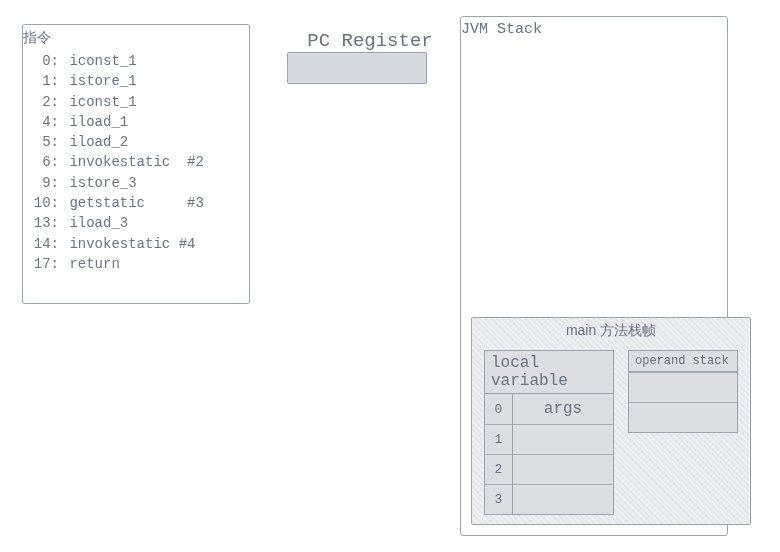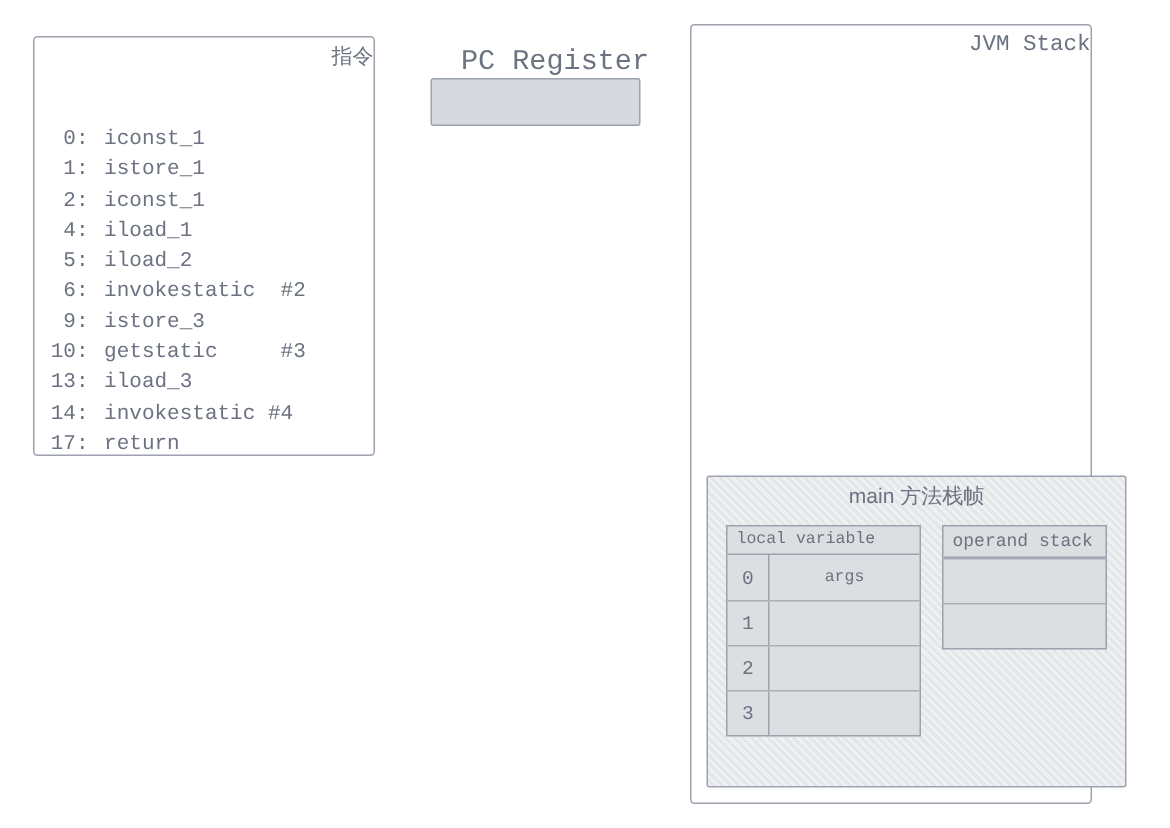--- a/index.html
+++ b/index.html
@@ -13,39 +13,38 @@
     color: #6b7280;
     position: relative;
   }
   .sketchy-box {
     position: absolute;
     border: 1.5px solid #9ca3af;
     border-radius: 3px;
     background: #fff;
   }
   .title {
-    text-align: right;
+    text-align: left;
     font-family: Arial, sans-serif;
     font-size: 14px;
     color: #6b7280;
     padding: 4px 0 2px 0;
     font-weight: normal;
   }
   
   #inst-box {
     left: 22px;
     top: 24px;
     width: 228px;
     height: 280px;
   }
   #inst-list {
     padding: 2px 10px 8px 10px;
     font-size: 14px;
     line-height: 1.45;
-    margin-top: 32px;
   }
   .inst-row {
     white-space: pre;
   }
   .inst-idx {
     display: inline-block;
     width: 28px;
     text-align: right;
     padding-right: 2px;
   }
@@ -106,21 +105,21 @@
   
   #lv-box {
     position: absolute;
     left: 12px;
     top: 32px;
     width: 130px;
     background: #dcdee2;
     border: 1.5px solid #9ca3af;
   }
   #lv-header {
-    font-size: 11px;
+    font-size: 16px;
     padding: 3px 6px;
     border-bottom: 1.5px solid #9ca3af;
     font-family: "Courier New", monospace;
   }
   .lv-row {
     display: flex;
     border-top: 1px solid #a9adb4;
     height: 30px;
   }
   .lv-row:first-of-type { border-top: none; }
@@ -130,21 +129,21 @@
     display: flex;
     align-items: center;
     justify-content: center;
     font-size: 13px;
   }
   .lv-val {
     flex: 1;
     display: flex;
     align-items: center;
     justify-content: center;
-    font-size: 11px;
+    font-size: 16px;
   }
   
   #op-box {
     position: absolute;
     right: 12px;
     top: 32px;
     width: 110px;
     background: #dcdee2;
     border: 1.5px solid #9ca3af;
   }

